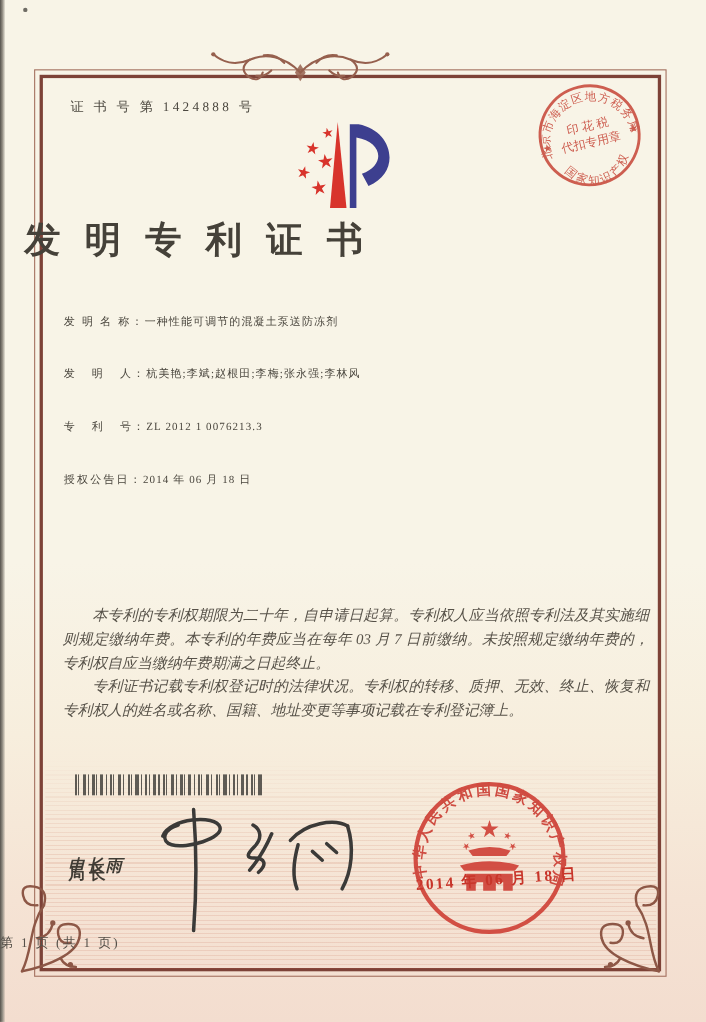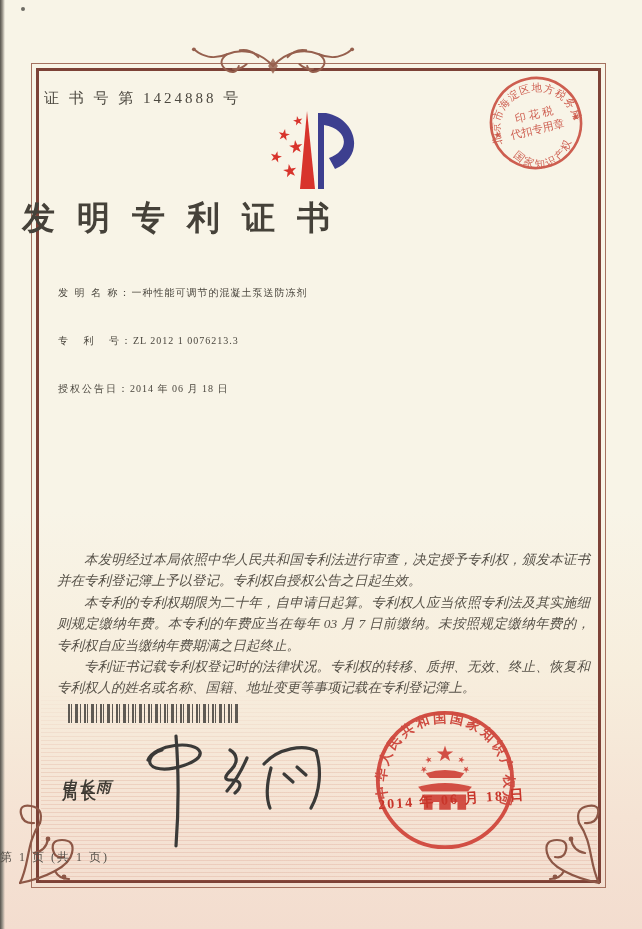--- a/index.html
+++ b/index.html
@@ -23,21 +23,21 @@
       repeating-linear-gradient(0deg, rgba(198,104,78,0.16) 0 1px, rgba(255,255,255,0) 1px 4px);
     -webkit-mask-image: linear-gradient(to top,#000 55%,transparent 100%);
     mask-image: linear-gradient(to top,#000 55%,transparent 100%);
   }
 
   .top-ornament { position:absolute; left:190px; top:42px; width:166px; height:44px; }
   .corner { position:absolute; width:86px; height:97px; }
   .corner-br { left:519px; top:791px; }
   .corner-bl { left:14px; top:791px; transform:scaleX(-1); }
 
-  .cert-no { position:absolute; left:44px; top:89px; font-size:15px; letter-spacing:3px; color:#4c4840; }
+  .cert-no { position:absolute; left:64px; top:89px; font-size:12px; letter-spacing:3px; color:#4c4840; }
 
   .tax-stamp { position:absolute; left:479px; top:66px; width:114px; height:114px;
     transform:rotate(-13deg); opacity:.88; }
 
   .logo { position:absolute; left:262px; top:103px; width:100px; height:92px; }
 
   .title { position:absolute; left:0; top:196px; width:642px; text-align:left;
     font-size:33px; font-weight:bold; color:#454139; letter-spacing:22px; text-indent:22px; }
 
   .fields { position:absolute; left:58px; top:283px; width:540px; font-size:10px; }
@@ -154,29 +154,31 @@
     <use xlink:href="#starL" href="#starL" transform="translate(28,68) scale(7) rotate(-10)" fill="#d8342c"></use>
   </svg>
 
   <div class="title">发明专利证书</div>
 
   <div class="fields">
     <div class="field-row">
       <span class="field-label">发 明 名 称：</span><span class="field-value">一种性能可调节的混凝土泵送防冻剂</span>
     </div>
     <div class="field-row">
+      <span class="field-label">发   明   人：</span><span class="field-value">杭美艳;李斌;赵根田;李梅;张永强;李林风</span>
+    </div>
+    <div class="field-row">
       <span class="field-label">专   利   号：</span><span class="field-value">ZL 2012 1 0076213.3</span>
     </div>
     <div class="field-row">
       <span class="field-label">授权公告日：</span><span class="field-value">2014 年 06 月 18 日</span>
     </div>
   </div>
 
   <div class="body-text">
-    <p>本发明经过本局依照中华人民共和国专利法进行审查，决定授予专利权，颁发本证书并在专利登记簿上予以登记。专利权自授权公告之日起生效。</p>
     <p>本专利的专利权期限为二十年，自申请日起算。专利权人应当依照专利法及其实施细则规定缴纳年费。本专利的年费应当在每年 03 月 7 日前缴纳。未按照规定缴纳年费的，专利权自应当缴纳年费期满之日起终止。</p>
     <p>专利证书记载专利权登记时的法律状况。专利权的转移、质押、无效、终止、恢复和专利权人的姓名或名称、国籍、地址变更等事项记载在专利登记簿上。</p>
   </div>
 
   <div class="barcode"></div>
 
   <div class="sig-title">局长</div>
   <div class="sig-name">申长雨</div>
 
   <svg class="signature-svg" viewBox="0 0 235 125" xmlns="http://www.w3.org/2000/svg">

